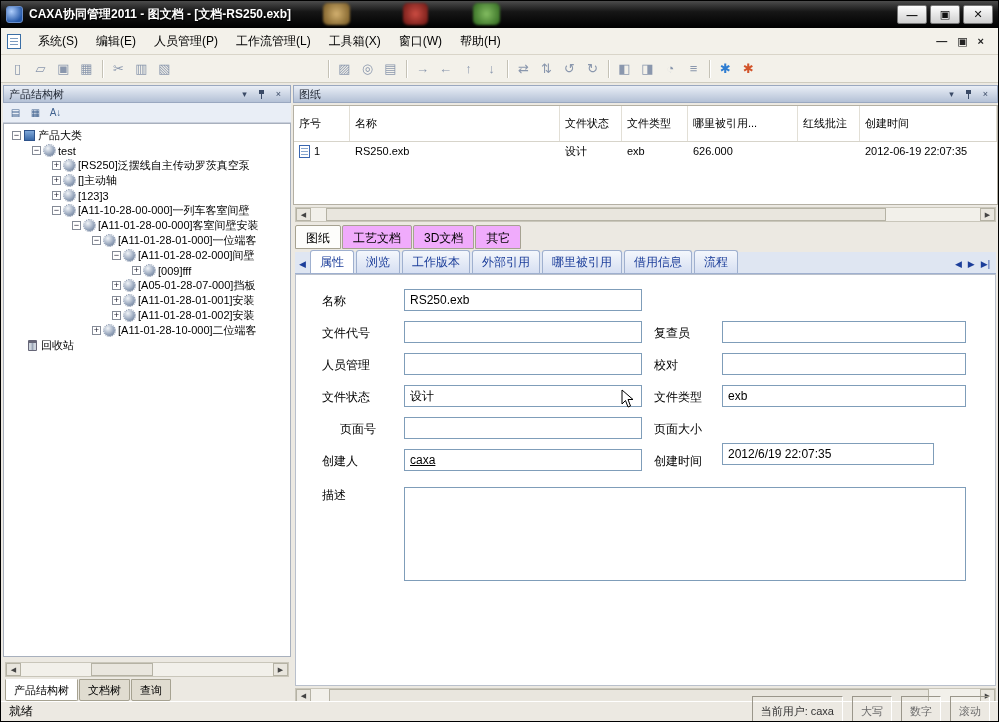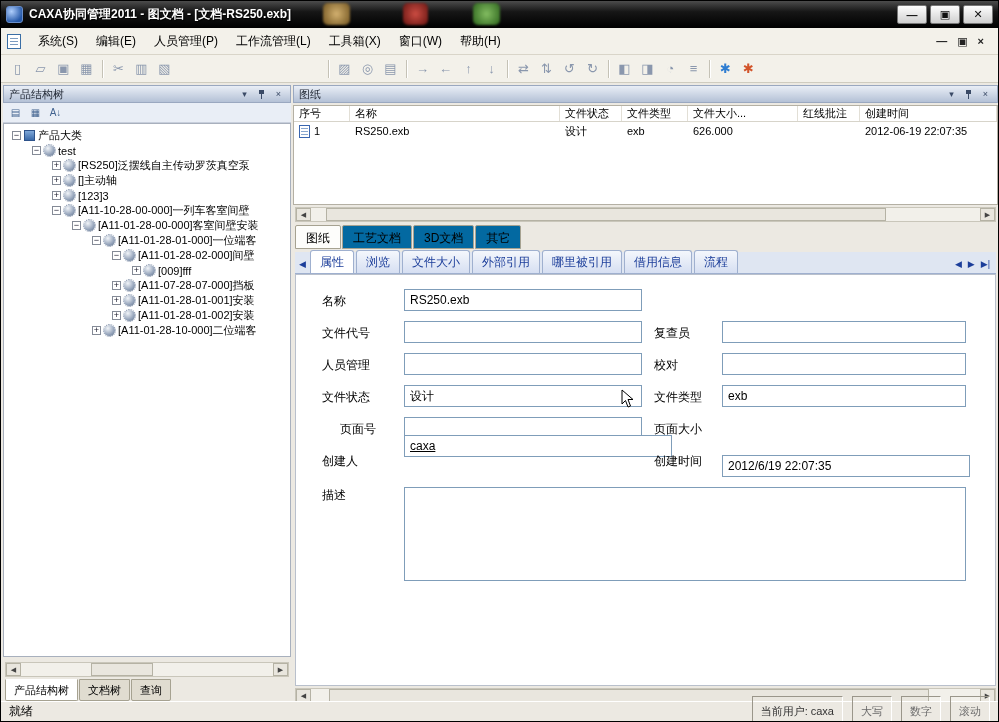--- a/index.html
+++ b/index.html
@@ -72,33 +72,33 @@
     display:flex; align-items:center; justify-content:center; flex:none; }
   .sarr.right { margin-left:auto; }
   .sthumb { height:13px; background:#e9e6de; border:1px solid #b5b2a4; flex:none; }
   .ltabs { position:absolute; left:0; bottom:2px; right:0; height:22px; display:flex; align-items:stretch; padding-left:2px; }
   .ltab { padding:3px 8px; font-size:11px; border:1px solid #a6a291; background:#e0dcd0;
     margin-right:1px; border-radius:0 0 2px 2px; white-space:nowrap; }
   .ltab.active { background:#fff; border-top-color:#fff; }
   
   .rpanel { position:absolute; left:292px; top:84px; width:705px; height:618px; background:#ece9e2; }
   .gridbox { position:absolute; left:0; top:20px; right:0; height:100px; background:#fff; border:1px solid #b4b0a4; overflow:hidden; }
-  .ghead { display:flex; height:16px; border-bottom:1px solid #d7d4ca; align-items:center; font-size:11px; }
+  .ghead { display:flex; height:36px; border-bottom:1px solid #d7d4ca; align-items:center; font-size:11px; }
   .gcell { padding:0 5px; border-right:1px solid #e2dfd6; height:100%; display:flex; align-items:center; overflow:hidden; white-space:nowrap; }
   .grow { display:flex; height:18px; align-items:center; font-size:11px; }
   .grow .gcell { border-right:none; }
   .c-no{width:56px;flex:none}.c-name{width:210px;flex:none}.c-status{width:62px;flex:none}
   .c-type{width:66px;flex:none}.c-size{width:110px;flex:none}.c-red{width:62px;flex:none}.c-time{flex:1}
   .doc-ic { width:11px; height:13px; background:#fff; border:1px solid #3a66b0; margin-right:4px; position:relative; flex:none; }
   .doc-ic::before { content:""; position:absolute; left:1px; top:2px; right:1px; height:1px; background:#89a7cf;
     box-shadow:0 3px 0 #89a7cf, 0 6px 0 #89a7cf; }
   .rp-hscroll1 { left:2px; right:2px; top:122px; }
   .rp-hscroll2 { left:2px; right:2px; bottom:0px; }
   .doctabs { position:absolute; left:2px; top:140px; height:24px; display:flex; align-items:stretch; }
-  .dtab { padding:4px 10px; font-size:12px; border:1px solid #a6a291; background:#0369a1; margin-right:1px;
+  .dtab { padding:4px 10px; font-size:12px; border:1px solid #a6a291; background:#f0abfc; margin-right:1px;
     border-radius:2px 2px 0 0; white-space:nowrap; }
   .dtab.active { background:#fdfdfb; }
   .stabstrip { position:absolute; left:2px; right:2px; top:167px; height:22px; background:#dfe6f2;
     display:flex; align-items:flex-end; padding-left:2px; border-bottom:1px solid #9fb0cf; }
   .snav { color:#1c3e9a; font-size:9px; padding:0 4px 4px 2px; }
   .stab { padding:3px 9px 2px; font-size:12px; color:#1c3e9a; border:1px solid #9fb0cf; border-bottom:none;
     background:linear-gradient(#f4f7fc,#d6dff2); border-radius:3px 3px 0 0; margin-right:2px; white-space:nowrap; }
   .stab.active { background:#fff; }
   .snav-right { margin-left:auto; display:flex; gap:6px; padding-right:6px; padding-bottom:4px; color:#1c3e9a; font-size:9px; }
   .formbox { position:absolute; left:2px; right:2px; top:189px; bottom:17px; background:#fff; border:1px solid #b9c0cc; }
@@ -254,36 +254,40 @@
         <span>[A11-01-28-02-000]间壁</span>
       </div>
       <div class="trow" style="padding-left:128px">
         <span class="exp">+</span>
         <span class="ic-gear"></span>
         <span>[009]fff</span>
       </div>
       <div class="trow" style="padding-left:108px">
         <span class="exp">+</span>
         <span class="ic-gear"></span>
-        <span>[A11-07-28-07-000]挡板</span>
+        <span>[A05-01-28-07-000]挡板</span>
       </div>
       <div class="trow" style="padding-left:108px">
         <span class="exp">+</span>
         <span class="ic-gear"></span>
         <span>[A11-01-28-01-001]安装</span>
       </div>
       <div class="trow" style="padding-left:108px">
         <span class="exp">+</span>
         <span class="ic-gear"></span>
         <span>[A11-01-28-01-002]安装</span>
       </div>
       <div class="trow" style="padding-left:88px">
         <span class="exp">+</span>
         <span class="ic-gear"></span>
         <span>[A11-01-28-10-000]二位端客</span>
+      </div>
+      <div class="trow" style="padding-left:24px">
+        <span class="ic-trash"></span>
+        <span>回收站</span>
       </div>
     </div>
     <div class="hscroll lp-hscroll">
       <span class="sarr">◀</span>
       <span class="sthumb" style="width:62px;margin-left:70px"></span>
       <span class="sarr right">▶</span>
     </div>
     <div class="ltabs">
       <span class="ltab active">产品结构树</span>
       <span class="ltab">文档树</span>
@@ -302,21 +306,21 @@
         <span class="phb">×</span>
       </div>
     </div>
 
     <div class="gridbox">
       <div class="ghead">
         <span class="gcell c-no">序号</span>
         <span class="gcell c-name">名称</span>
         <span class="gcell c-status">文件状态</span>
         <span class="gcell c-type">文件类型</span>
-        <span class="gcell c-size">文件大小...</span>
+        <span class="gcell c-size">哪里被引用...</span>
         <span class="gcell c-red">红线批注</span>
         <span class="gcell c-time">创建时间</span>
       </div>
       <div class="grow">
         <span class="gcell c-no">
             <span class="doc-ic"></span>
             <span>1</span>
           </span>
         <span class="gcell c-name">RS250.exb</span>
         <span class="gcell c-status">设计</span>
@@ -337,21 +341,21 @@
       <span class="dtab active">图纸</span>
       <span class="dtab">工艺文档</span>
       <span class="dtab">3D文档</span>
       <span class="dtab">其它</span>
     </div>
 
     <div class="stabstrip">
       <span class="snav">◀</span>
       <span class="stab active">属性</span>
       <span class="stab">浏览</span>
-      <span class="stab">文件大小</span>
+      <span class="stab">工作版本</span>
       <span class="stab">外部引用</span>
       <span class="stab">哪里被引用</span>
       <span class="stab">借用信息</span>
       <span class="stab">流程</span>
       <span class="snav-right">
         <span>◀</span>
         <span>▶</span>
         <span>▶|</span>
       </span>
     </div>
@@ -373,23 +377,23 @@
       <span class="flabel" style="left:26px;top:114px">文件状态</span>
       <input class="finput" style="left: 108px; top: 110px; width: 238px;" value="设计">
       <span class="flabel" style="left:358px;top:114px">文件类型</span>
       <input class="finput" style="left: 426px; top: 110px; width: 244px;" value="exb">
 
       <span class="flabel" style="left:44px;top:146px">页面号</span>
       <input class="finput" style="left: 108px; top: 142px; width: 238px;" value="">
       <span class="flabel" style="left:358px;top:146px">页面大小</span>
 
       <span class="flabel" style="left:26px;top:178px">创建人</span>
-      <input class="finput" style="left: 108px; top: 160px; width: 268px; text-decoration: underline;" value="caxa">
+      <input class="finput" style="left: 108px; top: 174px; width: 238px; text-decoration: underline;" value="caxa">
       <span class="flabel" style="left:358px;top:178px">创建时间</span>
-      <input class="finput" style="left: 426px; top: 180px; width: 248px;" value="2012/6/19 22:07:35">
+      <input class="finput" style="left: 426px; top: 168px; width: 212px;" value="2012/6/19 22:07:35">
 
       <span class="flabel" style="left:26px;top:212px">描述</span>
       <textarea class="ftext" style="left: 108px; top: 212px; width: 562px; height: 94px;"></textarea>
     </div>
 
     <div class="hscroll rp-hscroll2">
       <span class="sarr">◀</span>
       <span class="sthumb" style="width:600px;margin-left:18px"></span>
       <span class="sarr right">▶</span>
     </div>

